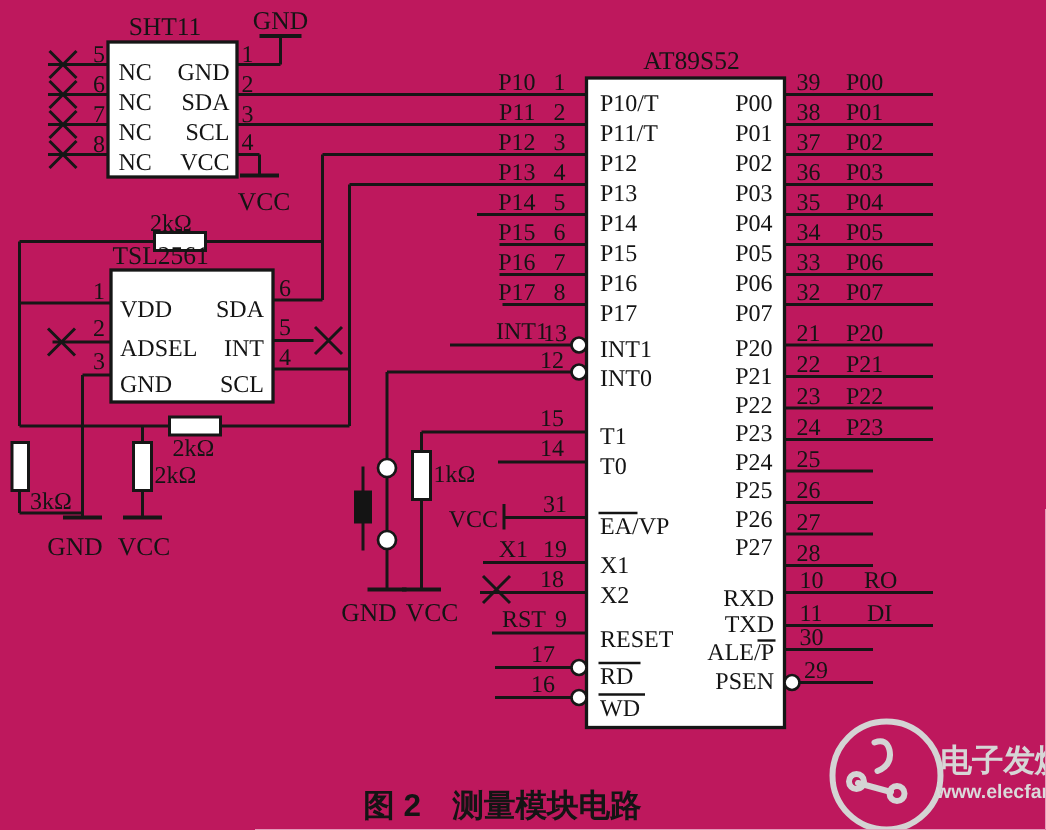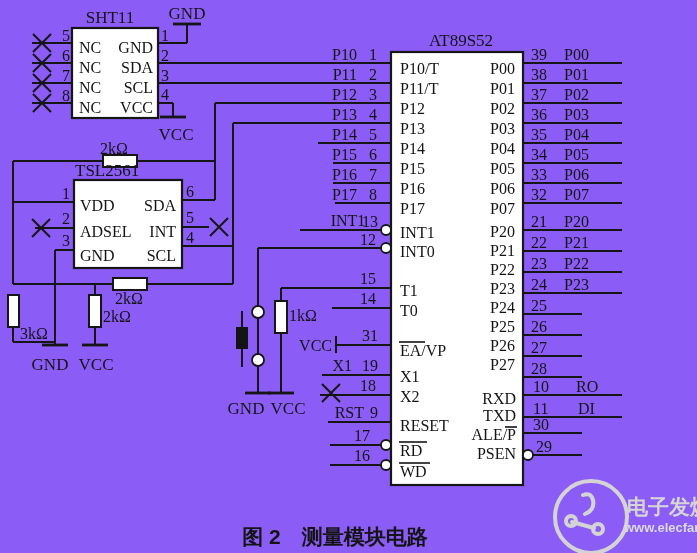--- a/index.html
+++ b/index.html
@@ -1,16 +1,16 @@
 <!DOCTYPE html>
 <html><head>
 <meta charset="utf-8">
 <style>
   html,body{margin:0;padding:0;background:#fff;}
-  #stage{position:relative;width:697px;height:553px;background:#8b5cf6;overflow:hidden;}
+  #stage{position:relative;width:697px;height:553px;background:#be185d;overflow:hidden;}
   svg{position:absolute;left:0;top:0;}
   svg text{font-family:"Liberation Serif","DejaVu Serif",serif;font-size:16px;fill:#141414;}
   .ttl{font-size:17px;}
   .w{stroke:#161616;stroke-width:2;fill:none;}
   .wb{stroke:#161616;stroke-width:2.8;fill:none;}
   .box{fill:#fff;stroke:#161616;stroke-width:2.2;}
   .res{fill:#fff;stroke:#161616;stroke-width:2;}
   .bub{fill:#fff;stroke:#161616;stroke-width:1.8;}
   .ol{stroke:#141414;stroke-width:1.6;}
   .cap{font-size:21px;font-weight:bold;font-family:"Liberation Sans","DejaVu Sans",sans-serif;}

